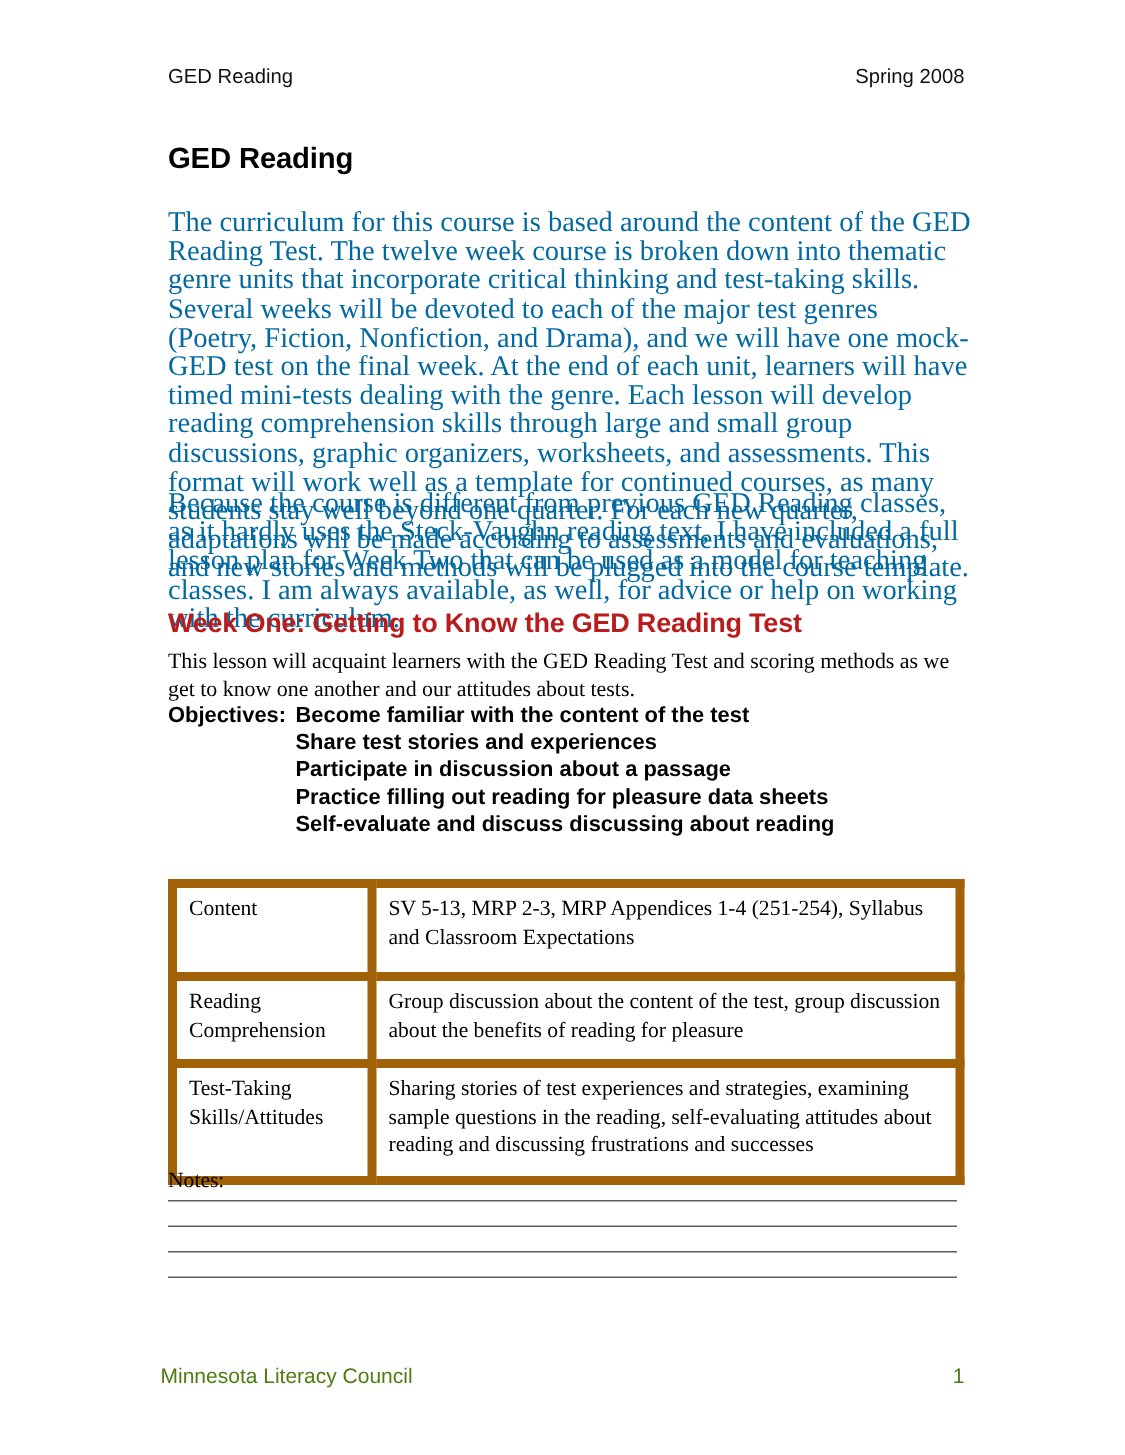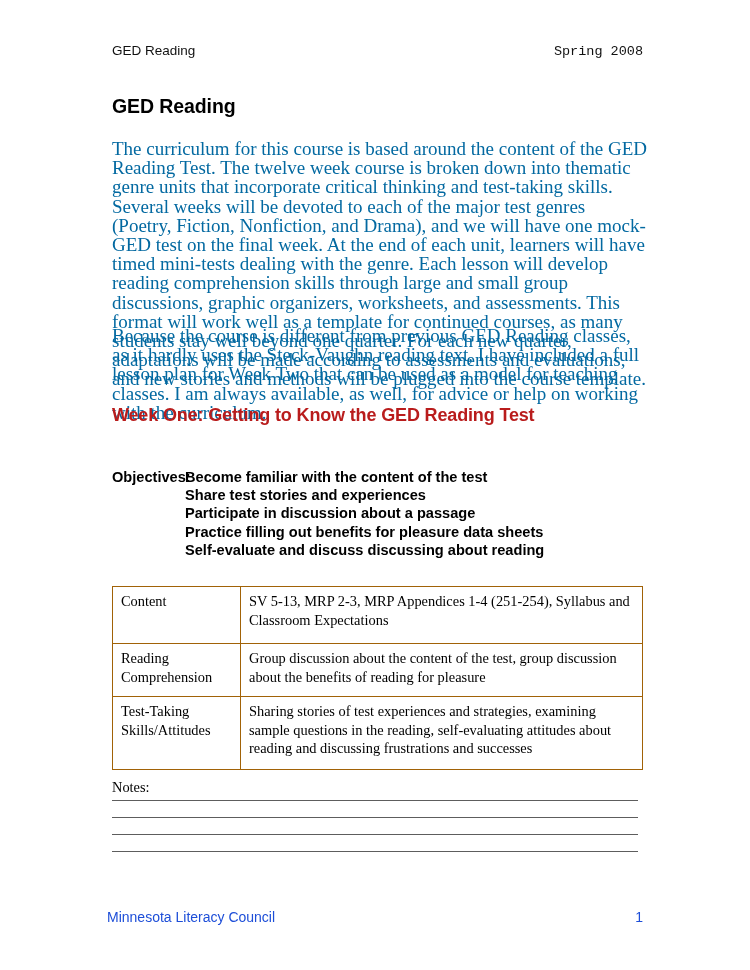--- a/index.html
+++ b/index.html
@@ -34,21 +34,21 @@
     width: 531px;
     display: flex;
     justify-content: space-between;
     align-items: baseline;
     font-family: "Liberation Sans", "DejaVu Sans", sans-serif;
     font-size: 13.5px;
     line-height: 16px;
     color: #111111;
   }
   .run-head-left  { white-space: nowrap; }
-  .run-head-right { white-space: nowrap; font-family: Liberation Mono, monospace; }
+  .run-head-right { white-space: nowrap; }
 
   
   .doc-title {
     position: absolute;
     left: 112px;
     top: 82px;
     font-family: "Liberation Sans", "DejaVu Sans", sans-serif;
     font-size: 19.5px;
     font-weight: bold;
     line-height: 23px;
@@ -113,36 +113,37 @@
     width: 73px;
     flex: 0 0 73px;
     white-space: nowrap;
   }
   .obj-list {
     flex: 1 1 auto;
   }
   .obj-item {
     display: block;
     white-space: nowrap;
+    margin-left: 12px;
   }
 
   
   .plan-table {
     position: absolute;
     left: 112px;
     top: 586px;
     width: 531px;
     border-collapse: collapse;
     table-layout: fixed;
     font-family: "Liberation Serif", "DejaVu Serif", serif;
     font-size: 14.4px;
     line-height: 18.6px;
   }
   .plan-table td {
-    border: 1px solid #a16207;
+    border: 6px solid #a16207;
     vertical-align: top;
     padding: 5px 7px 5px 8px;
     margin-left: 12px;
   }
   .plan-table .col-label { width: 112px; }
   .plan-table .row-1 td { height: 46px; }
   .plan-table .row-2 td { height: 42px; }
   .plan-table .row-3 td { height: 62px; }
   .cell-text { display: block; }
 
@@ -173,21 +174,21 @@
     position: absolute;
     left: 107px;
     top: 909px;
     width: 536px;
     display: flex;
     justify-content: space-between;
     align-items: baseline;
     font-family: "Liberation Sans", "DejaVu Sans", sans-serif;
     font-size: 14px;
     line-height: 17px;
-    color: #1d4ed8;
+    color: #4d7c0f;
   }
   .run-foot-left  { white-space: nowrap; }
   .run-foot-right { white-space: nowrap; }
 </style>
 </head>
 <body>
 
 <div class="page">
 
   <div class="run-head">
@@ -195,29 +196,30 @@
     <span class="run-head-right">Spring 2008</span>
   </div>
 
   <h1 class="doc-title">GED Reading</h1>
 
   <p class="para para-intro">The curriculum for this course is based around the content of the GED Reading Test.  The twelve week course is broken down into thematic genre units that incorporate critical thinking and test-taking skills.  Several weeks will be devoted to each of the major test genres (Poetry, Fiction, Nonfiction, and Drama), and we will have one mock-GED test on the final week.  At the end of each unit, learners will have timed mini-tests dealing with the genre.  Each lesson will develop reading comprehension skills through large and small group discussions, graphic organizers, worksheets, and assessments.  This format will work well as a template for continued courses, as many students stay well beyond one quarter.  For each new quarter, adaptations will be made according to assessments and evaluations, and new stories and methods will be plugged into the course template.</p>
 
   <p class="para para-because">Because the course is different from previous GED Reading classes, as it hardly uses the Steck-Vaughn reading text, I have included a full lesson plan for Week Two that can be used as a model for teaching classes.  I am always available, as well, for advice or help on working with the curriculum.</p>
 
   <h2 class="sec-head">Week One: Getting to Know the GED Reading Test</h2>
+  <p class="sec-lead">This lesson will acquaint learners with the GED Reading Test and scoring methods as we get to know one another and our attitudes about tests.</p>
 
   <div class="objectives">
     <div class="obj-row">
       <span class="obj-label">Objectives:</span>
       <span class="obj-list">
         <span class="obj-item">Become familiar with the content of the test</span>
         <span class="obj-item">Share test stories and experiences</span>
         <span class="obj-item">Participate in discussion about a passage</span>
-        <span class="obj-item">Practice filling out benefits for pleasure data sheets</span>
+        <span class="obj-item">Practice filling out reading for pleasure data sheets</span>
         <span class="obj-item">Self-evaluate and discuss discussing about reading</span>
       </span>
     </div>
   </div>
 
   <table class="plan-table">
     <tbody>
       <tr class="row-1">
         <td class="col-label">
           <span class="cell-text">Content</span>

